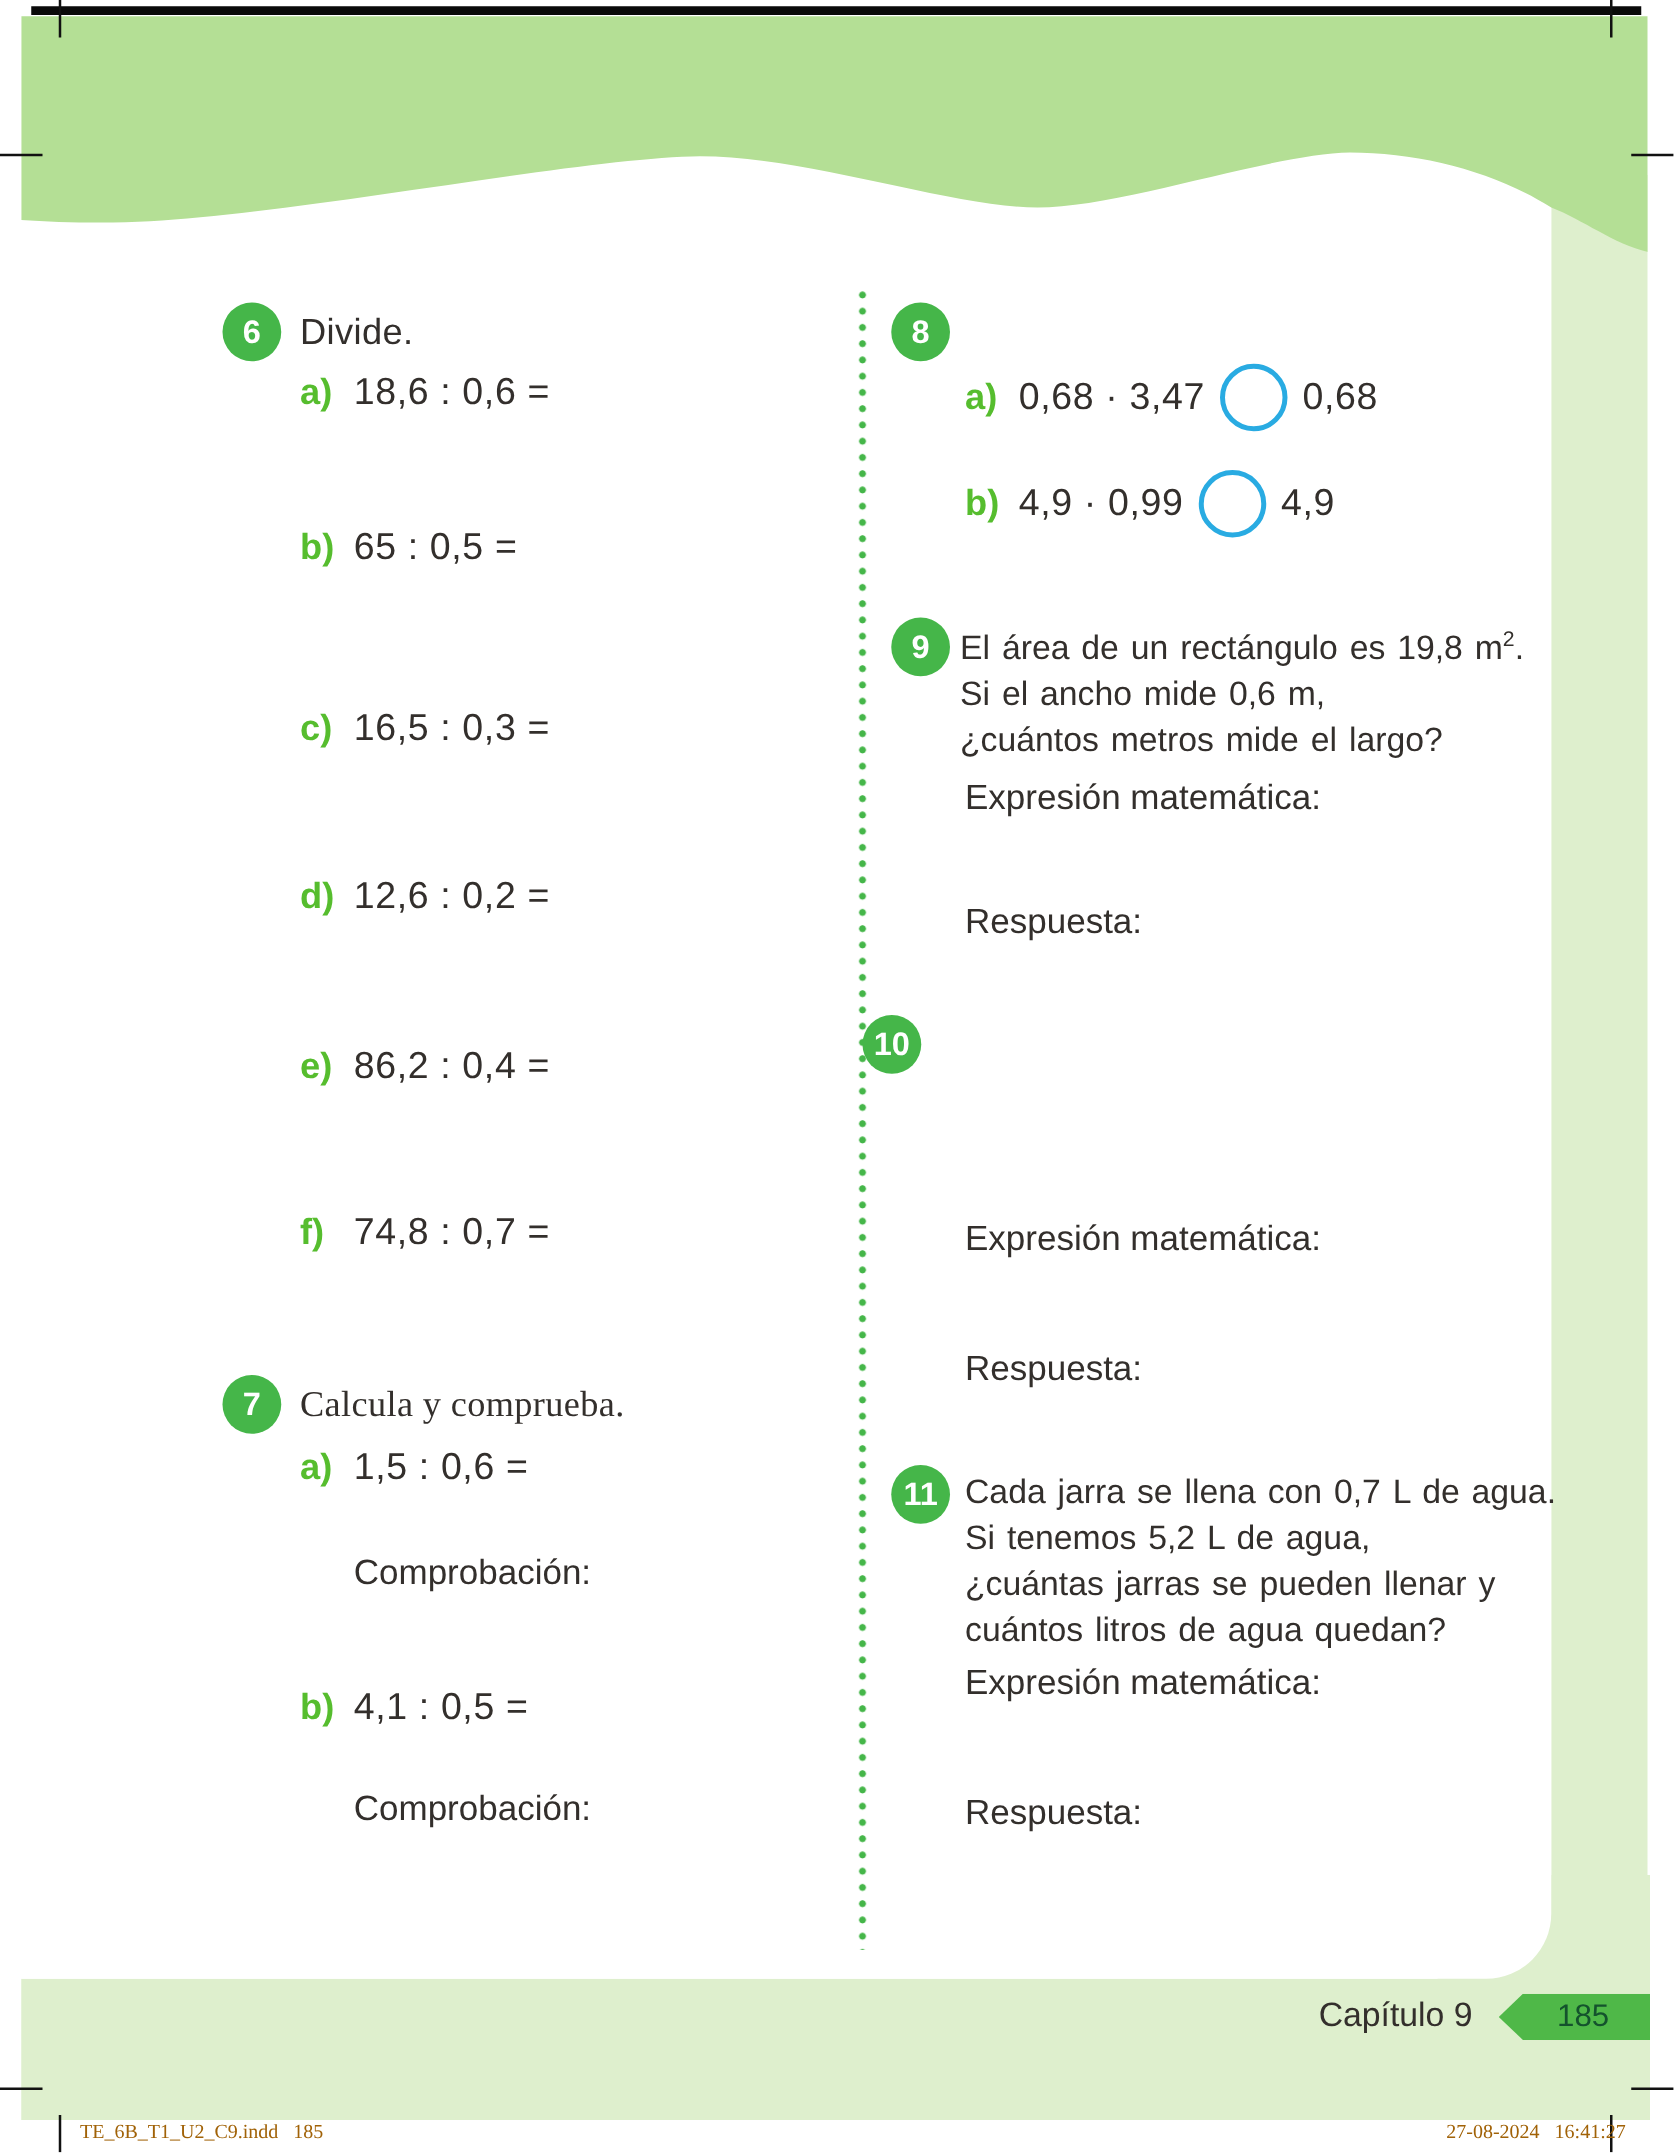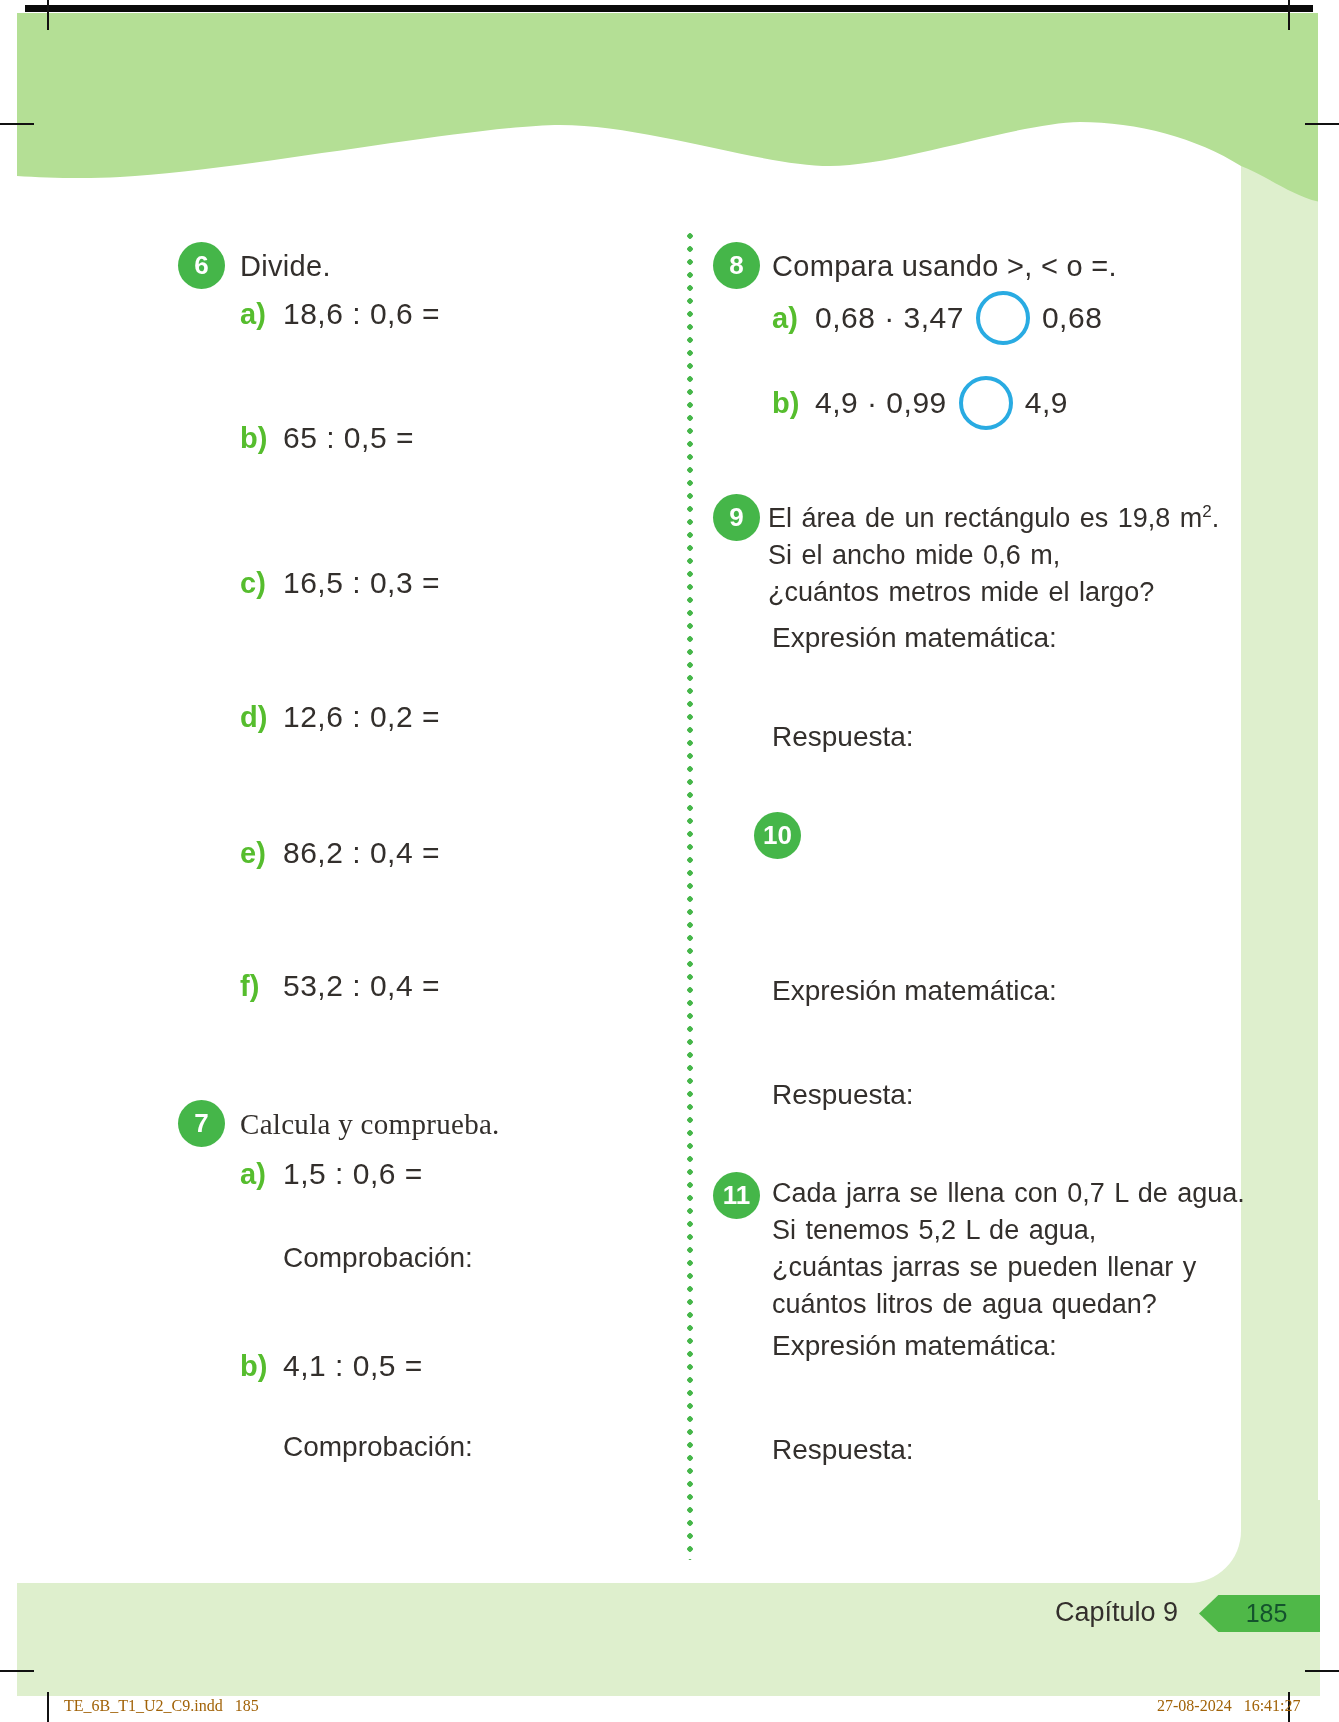--- a/index.html
+++ b/index.html
@@ -93,21 +93,21 @@
   <div class="row" style="left:240px;top:700px;">
     <span class="itemletter">d)</span>
     <span class="expr">12,6 : 0,2 =</span>
   </div>
   <div class="row" style="left:240px;top:836px;">
     <span class="itemletter">e)</span>
     <span class="expr">86,2 : 0,4 =</span>
   </div>
   <div class="row" style="left:240px;top:969px;">
     <span class="itemletter">f)</span>
-    <span class="expr">53,2 : 0,4 =</span>
+    <span class="expr">74,8 : 0,7 =</span>
   </div>
 
   <div class="badge" style="left:178px;top:1100px;">
     <span>7</span>
   </div>
   <div class="ex-title" style="left:240px;top:1108px;font-family:Liberation Serif, serif;">Calcula y comprueba.</div>
 
   <div class="row" style="left:240px;top:1157px;">
     <span class="itemletter">a)</span>
     <span class="expr">1,5 : 0,6 =</span>
@@ -116,21 +116,20 @@
 
   <div class="row" style="left:240px;top:1349px;">
     <span class="itemletter">b)</span>
     <span class="expr">4,1 : 0,5 =</span>
   </div>
   <div class="label" style="left:283px;top:1431px;">Comprobación:</div>
 
   <div class="badge" style="left:713px;top:242px;">
     <span>8</span>
   </div>
-  <div class="ex-title" style="left:772px;top:250px;">Compara usando &gt;, &lt; o =.</div>
 
   <div class="row" style="left:772px;top:294px;height:48px;">
     <span class="itemletter">a)</span>
     <span class="expr">0,68 · 3,47</span>
     <span class="cmp-circle"></span>
     <span class="expr">0,68</span>
   </div>
   <div class="row" style="left:772px;top:379px;height:48px;">
     <span class="itemletter">b)</span>
     <span class="expr">4,9 · 0,99</span>
@@ -142,21 +141,21 @@
     <span>9</span>
   </div>
   <div class="para" style="left:768px;top:500px;width:480px;">
     <span>El área de un rectángulo es 19,8 m</span><sup class="sq">2</sup><span>.</span><br>
     <span>Si el ancho mide 0,6 m,</span><br>
     <span>¿cuántos metros mide el largo?</span>
   </div>
   <div class="label" style="left:772px;top:622px;">Expresión matemática:</div>
   <div class="label" style="left:772px;top:721px;">Respuesta:</div>
 
-  <div class="badge" style="left:754px;top:812px;align-items:center;">
+  <div class="badge" style="left:690px;top:812px;align-items:center;">
     <span>10</span>
   </div>
   <div class="label" style="left:772px;top:975px;">Expresión matemática:</div>
   <div class="label" style="left:772px;top:1079px;">Respuesta:</div>
 
   <div class="badge" style="left:713px;top:1172px;">
     <span>11</span>
   </div>
   <div class="para" style="left:772px;top:1175px;width:500px;">
     <span>Cada jarra se llena con 0,7 L de agua.</span><br>

